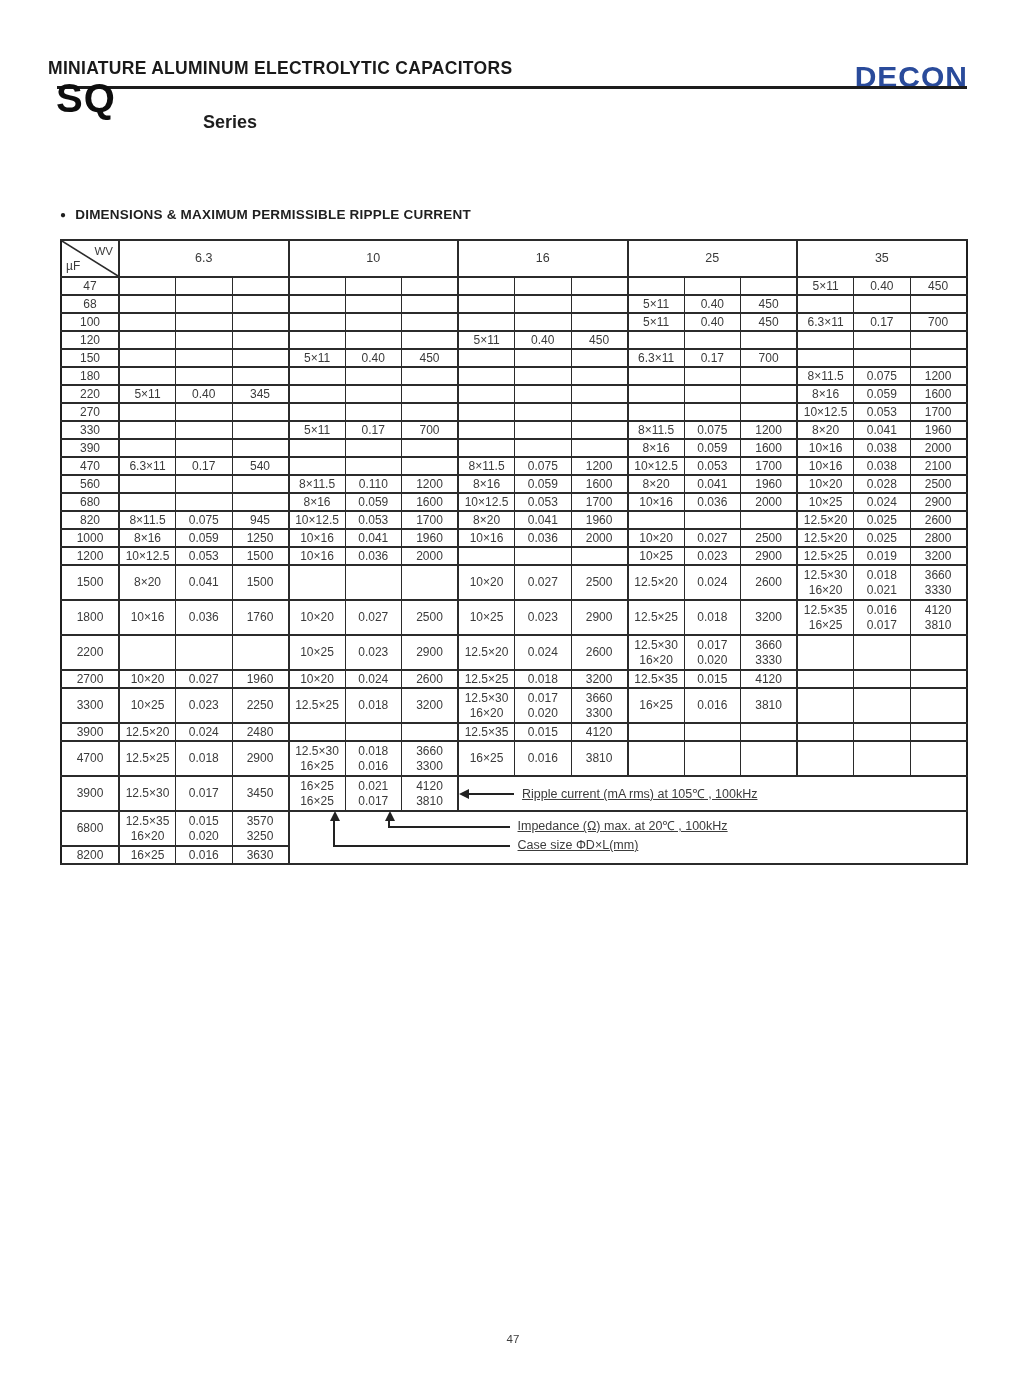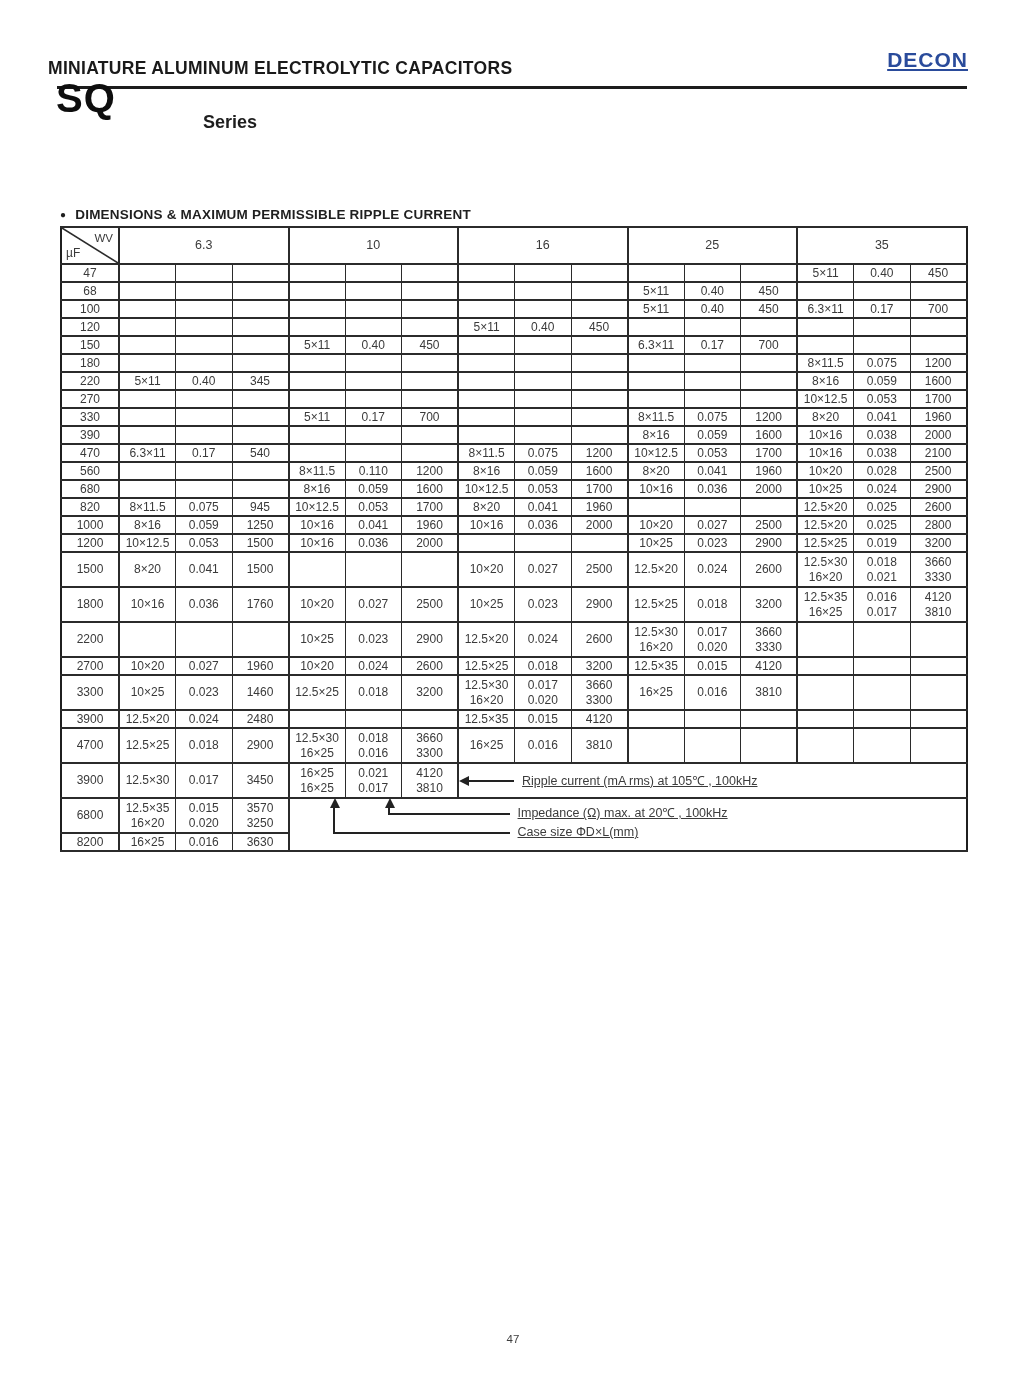--- a/index.html
+++ b/index.html
@@ -1,27 +1,27 @@
 <!DOCTYPE html>
 <html><head>
 <meta charset="utf-8">
 <style>
   html,body { margin:0; padding:0; background:#ffffff; }
   .page {
     position:relative; width:1026px; height:1392px; background:#ffffff;
     font-family:"Liberation Sans", sans-serif; color:#2e2e2e; overflow:hidden;
   }
   .doc-title { position:absolute; left:48px; top:58px; font-size:17.5px; font-weight:bold; color:#1a1a1a; letter-spacing:0.3px; }
-  .brand { position:absolute; right:58px; top:48px; font-size:21px; font-weight:bold; letter-spacing:1px;text-decoration:underline; }
+  .brand { position:absolute; right:58px; top:60px; font-size:30px; font-weight:bold; letter-spacing:1px; }
   .rule { position:absolute; left:57px; top:86px; width:910px; height:3px; background:#1c1c1c; }
   .sq { position:absolute; left:56px; top:76px; font-size:40px; font-weight:bold; color:#0e0e0e; letter-spacing:1px;text-align:right; }
   .series { position:absolute; left:203px; top:112px; font-size:18px; font-weight:bold; color:#1e1e1e; }
   .sect { position:absolute; left:60px; top:207px; display:flex; align-items:center; gap:9px; font-size:13.5px; font-weight:bold; color:#1f1f1f; letter-spacing:0.2px; }
   .sect .dot { font-size:10px; line-height:1; }
-  .tablewrap { position:absolute; left:60px; top:226px; }
+  .tablewrap { position:absolute; left:60px; top:239px; }
 
   table.cap { border-collapse:collapse; table-layout:fixed; width:905px; border:2.6px solid #1f1f1f; }
   table.cap th, table.cap td {
     border:1.6px solid #2b2b2b; border-top-width:2.2px; border-bottom-width:2.2px;
     padding:0; text-align:center; vertical-align:middle;
     font-size:12px; line-height:15px; color:#3a3a3a; overflow:hidden;
     font-weight:400; white-space:pre-line;
   }
   table.cap .gl { border-left-width:2.5px; }
   tr.single td { height:16px; }
@@ -458,21 +458,21 @@
             <td class="">0.015</td>
             <td class="">4120</td>
             <td class="gl"></td>
             <td class=""></td>
             <td class=""></td>
           </tr>
           <tr class="tall">
             <td class="ufc">3300</td>
             <td class="gl">10×25</td>
             <td class="">0.023</td>
-            <td class="">1460</td>
+            <td class="">2250</td>
             <td class="gl">12.5×25</td>
             <td class="">0.018</td>
             <td class="">3200</td>
             <td class="gl two">12.5×30
 16×20</td>
             <td class=" two">0.017
 0.020</td>
             <td class=" two">3660
 3300</td>
             <td class="gl">16×25</td>

